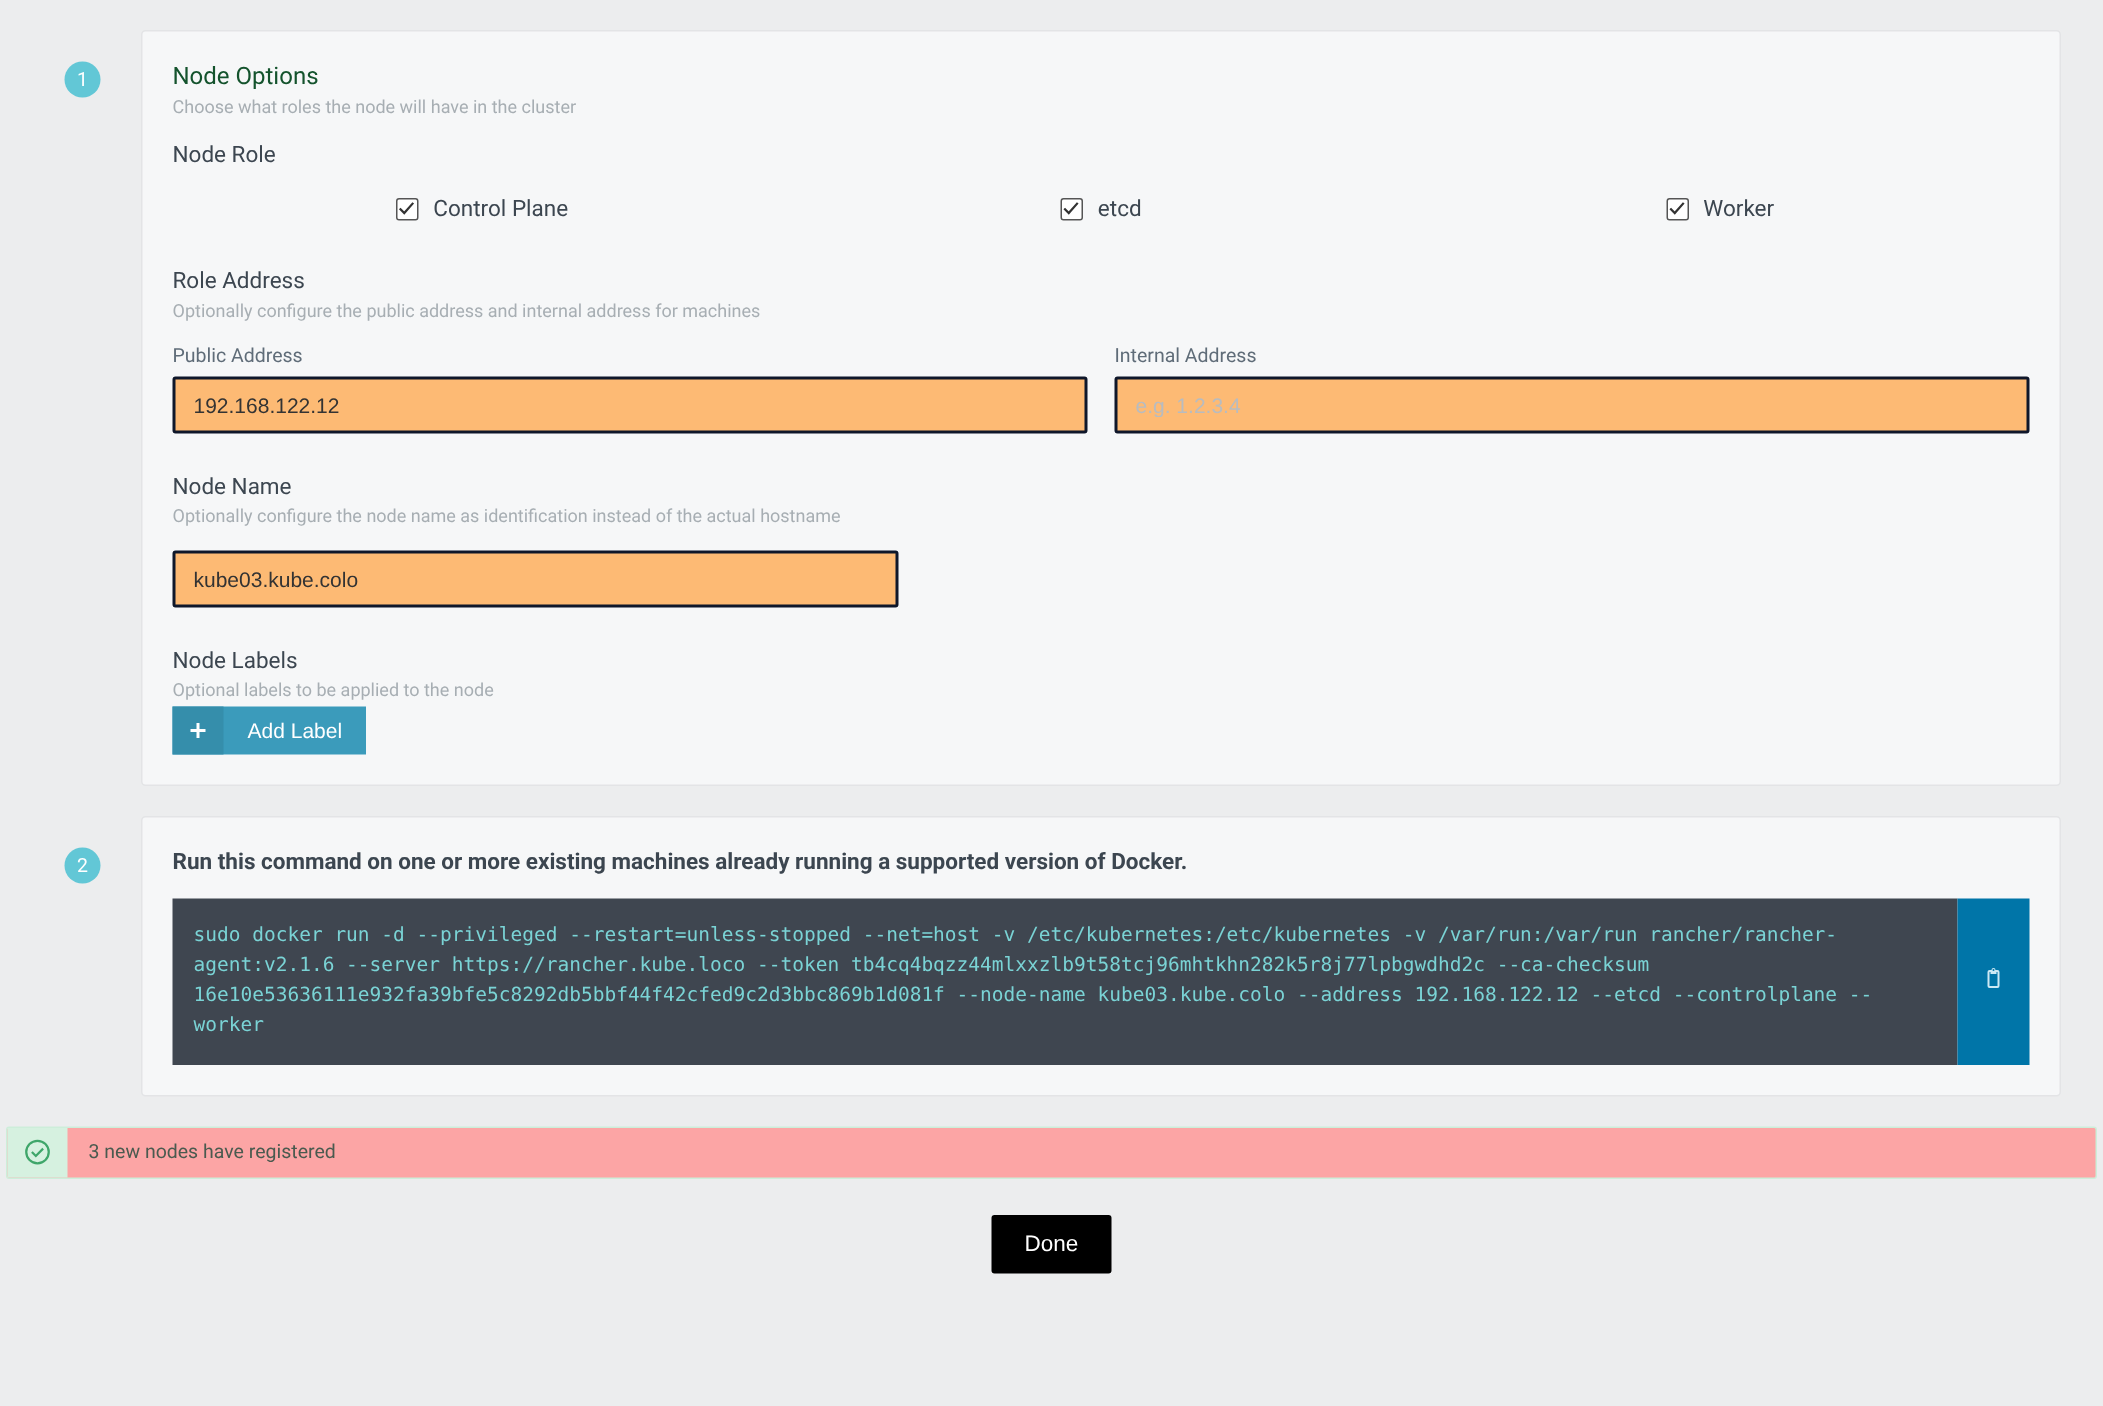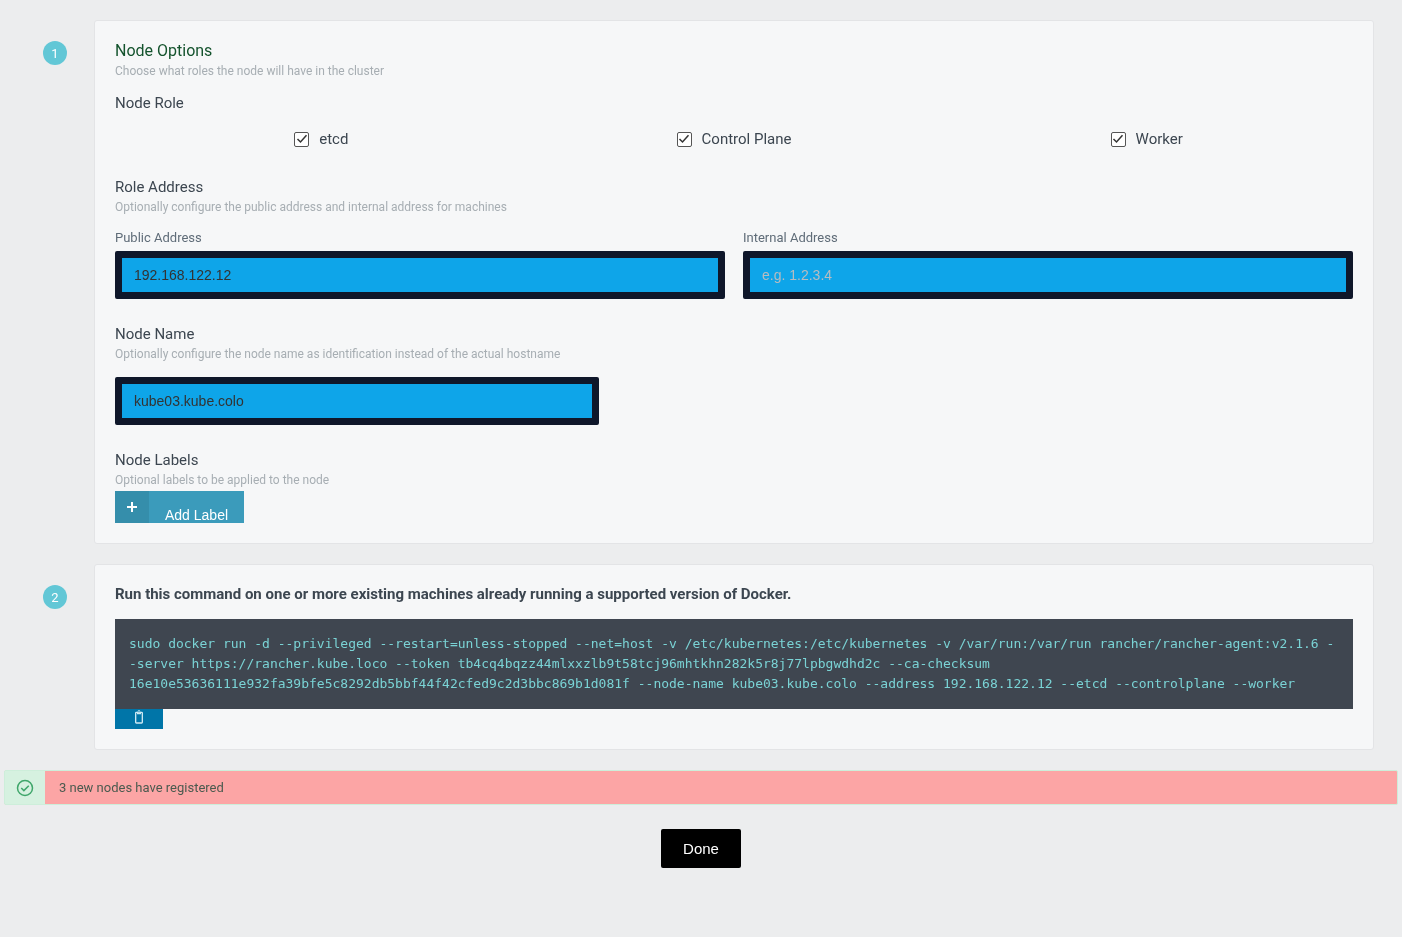--- a/index.html
+++ b/index.html
@@ -87,32 +87,32 @@
 .address-col { flex: 1; }
 .field-label {
   font-size: 13px;
   color: #5f6c78;
   margin-bottom: 6px;
   display: block;
 }
 input.text-input {
   width: 100%;
   padding: 9px 12px;
-  border: 7px solid #0f172a;
-  background: #0ea5e9;
+  border: 2px solid #0f172a;
+  background: #fdba74;
   font-size: 14px;
   color: #333;
   border-radius: 2px;
 }
 input.text-input::placeholder { color: #b8bcc0; }
 .name-row { margin-bottom: 26px; }
 .name-row input.text-input { width: 484px; max-width: 100%; }
 .add-label-btn {
   display: inline-flex;
-  align-items: flex-end;
+  align-items: center;
   background: #3b9bbb;
   color: #fff;
   border: none;
   cursor: pointer;
   font-size: 14px;
   height: 32px;
 }
 .add-label-btn .plus-part {
   background: #358eab;
   width: 34px;
@@ -125,21 +125,20 @@
   padding: 0 16px;
 }
 .command-text {
   font-size: 15px;
   color: #3c4650;
   margin-bottom: 16px;
   font-weight: bold;
 }
 .code-block-wrap {
   display: flex;
-  flex-direction: column;
 }
 .code-block {
   flex: 1;
   background: #3f4650;
   color: #7ad3d5;
   font-family: ui-monospace, SFMono-Regular, "SF Mono", Menlo, Consolas, monospace;
   font-size: 13px;
   line-height: 1.55;
   padding: 15px 14px;
   word-wrap: break-word;
@@ -203,31 +202,31 @@
 
     <h4 class="sub-title">Node Role</h4>
     <div class="role-row">
       <div class="role-cell">
         <div class="checkbox-wrap">
           <span class="checkbox-box">
             <svg viewBox="0 0 16 16">
                 <path d="M2 8 L6 12 L14 3" stroke="#333" stroke-width="2" fill="none"></path>
               </svg>
           </span>
-          <span class="checkbox-label">etcd</span>
+          <span class="checkbox-label">Control Plane</span>
         </div>
       </div>
       <div class="role-cell">
         <div class="checkbox-wrap">
           <span class="checkbox-box">
             <svg viewBox="0 0 16 16">
                 <path d="M2 8 L6 12 L14 3" stroke="#333" stroke-width="2" fill="none"></path>
               </svg>
           </span>
-          <span class="checkbox-label">Control Plane</span>
+          <span class="checkbox-label">etcd</span>
         </div>
       </div>
       <div class="role-cell">
         <div class="checkbox-wrap">
           <span class="checkbox-box">
             <svg viewBox="0 0 16 16">
                 <path d="M2 8 L6 12 L14 3" stroke="#333" stroke-width="2" fill="none"></path>
               </svg>
           </span>
           <span class="checkbox-label">Worker</span>

